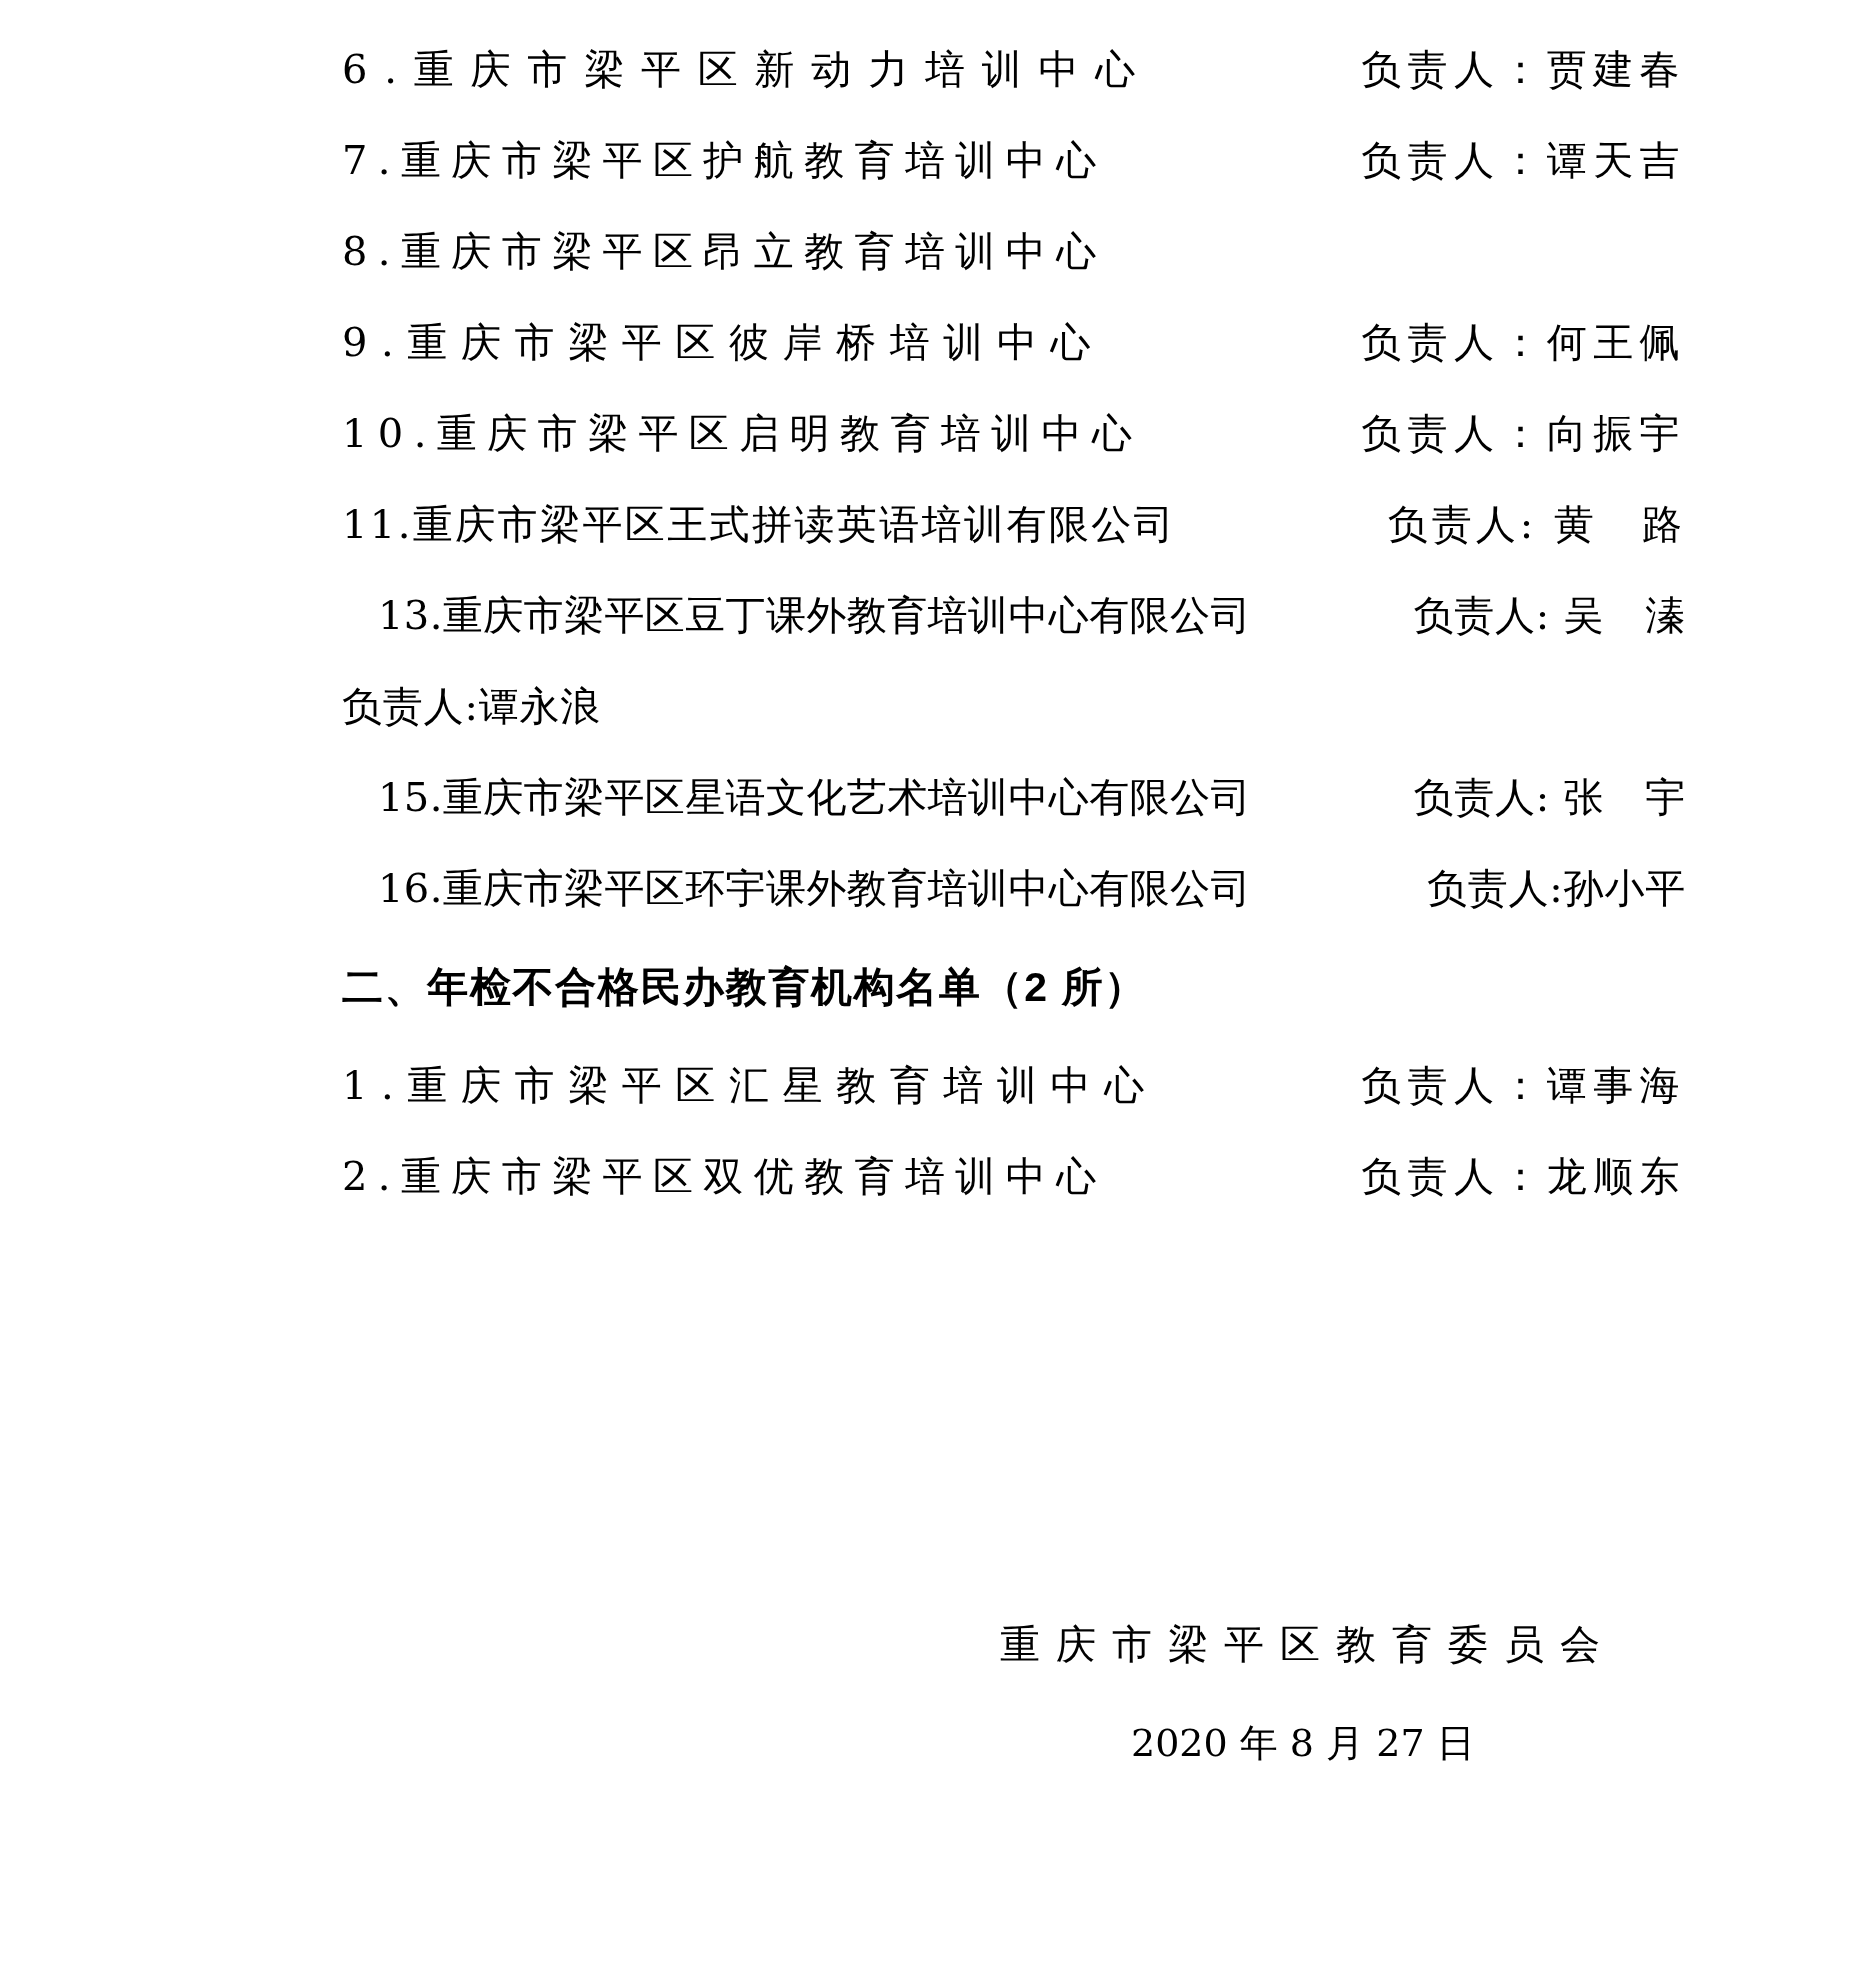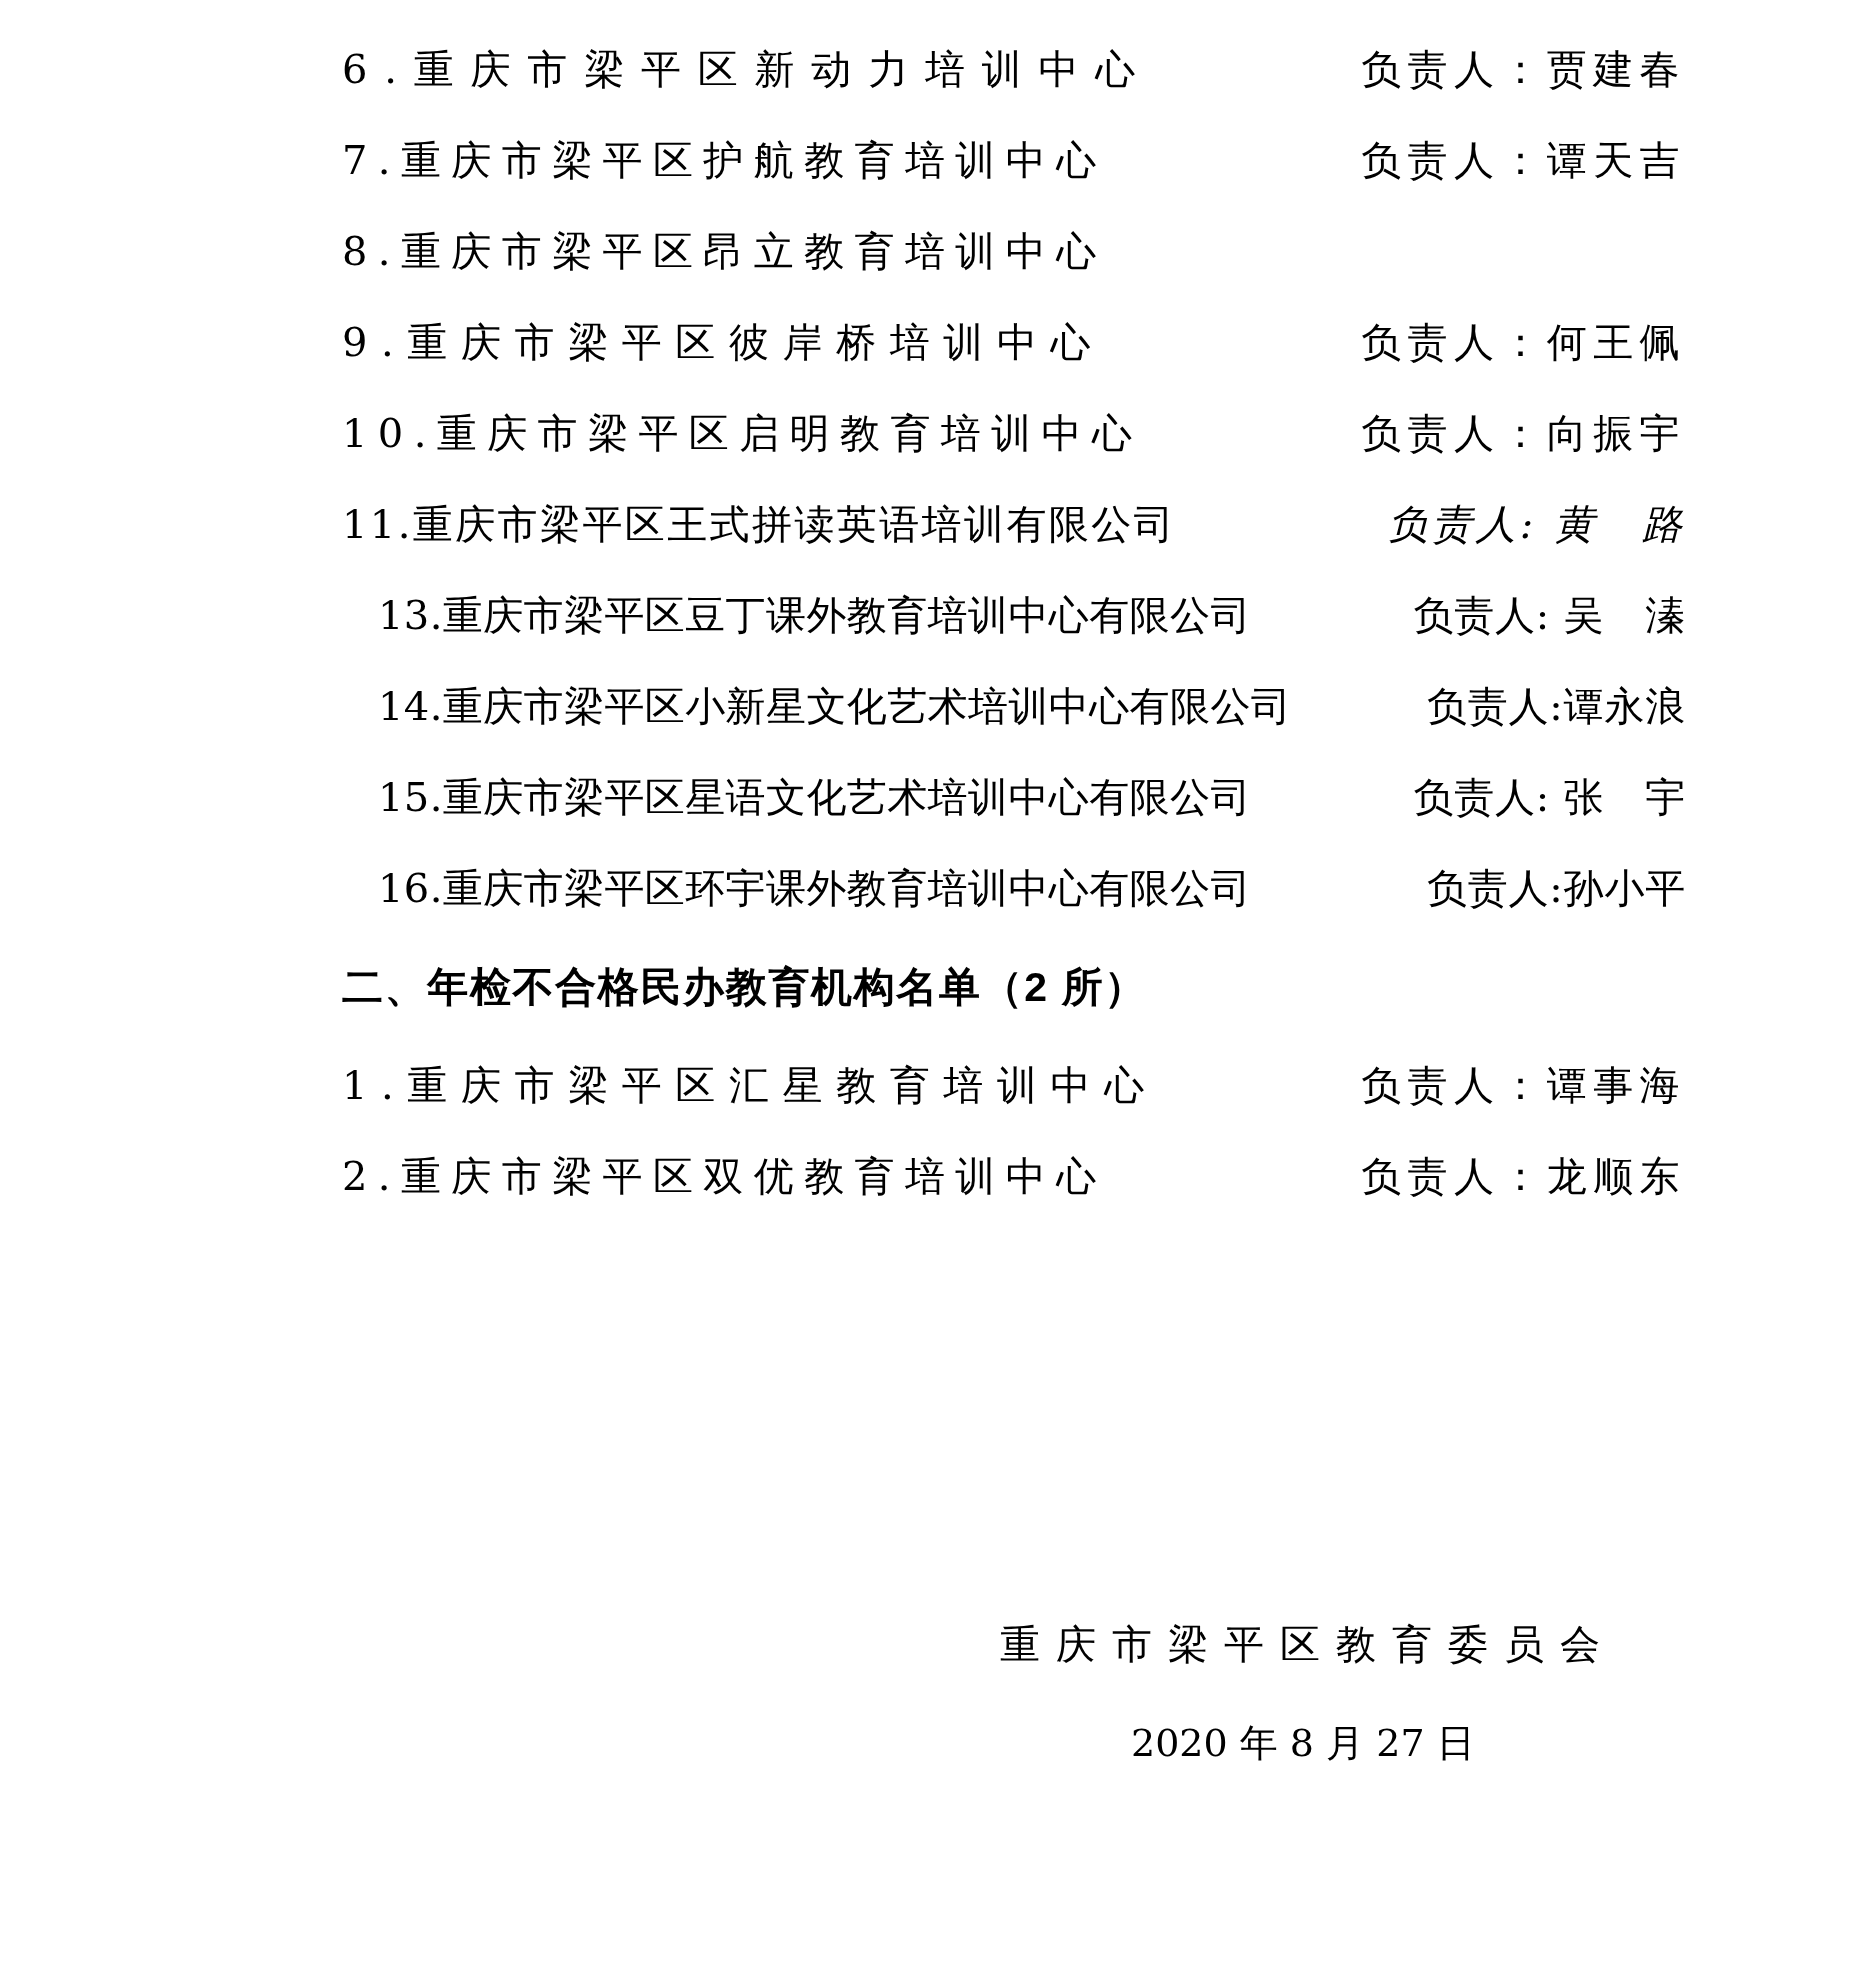--- a/index.html
+++ b/index.html
@@ -41,21 +41,21 @@
     white-space: nowrap;
   }
   
   .lsa { letter-spacing: 0.42em; }
   .lsb { letter-spacing: 0.26em; }
   .lsc { letter-spacing: 0.34em; }
   .lsd { letter-spacing: 0.06em; }
   .lse { letter-spacing: 0.20em; }
   .ls0 { letter-spacing: 0.01em; margin-left: 36px; }
   .rsa { letter-spacing: 0.16em; }
-  .rsb { letter-spacing: 0.10em; font-style: italic; }
+  .rsb { letter-spacing: 0.10em; }
   .rs0 { letter-spacing: 0.02em; }
   .signature-org {
     position: absolute;
     left: 1000px; top: 1617px;
     font-size: 40px;
     letter-spacing: 0.40em;
     white-space: nowrap;
   }
   .signature-date {
     position: absolute;
@@ -92,21 +92,20 @@
     </div>
     <div class="row">
       <span class="left lsd">11.重庆市梁平区王式拼读英语培训有限公司</span>
       <span class="right rsb">负责人: 黄　路</span>
     </div>
     <div class="row">
       <span class="left ls0">13.重庆市梁平区豆丁课外教育培训中心有限公司</span>
       <span class="right rs0">负责人: 吴　溱</span>
     </div>
     <div class="row">
-      <span class="left ls0">14.重庆市梁平区小新星文化艺术培训中心有限公司</span>
       <span class="right rs0">负责人:谭永浪</span>
     </div>
     <div class="row">
       <span class="left ls0">15.重庆市梁平区星语文化艺术培训中心有限公司</span>
       <span class="right rs0">负责人: 张　宇</span>
     </div>
     <div class="row">
       <span class="left ls0">16.重庆市梁平区环宇课外教育培训中心有限公司</span>
       <span class="right rs0">负责人:孙小平</span>
     </div>

